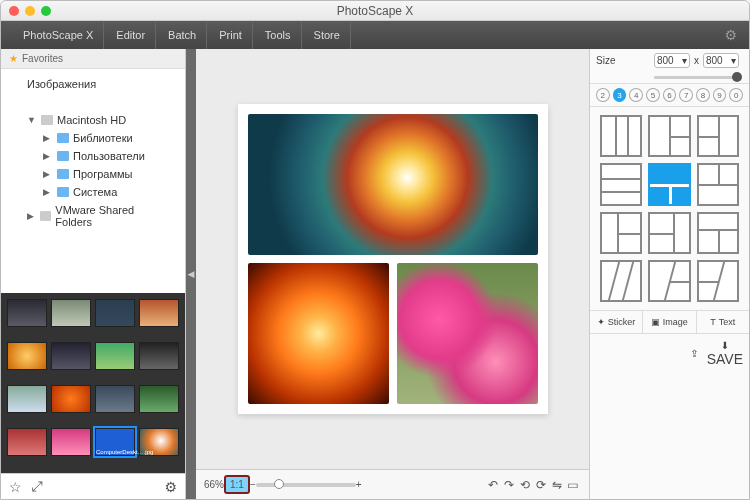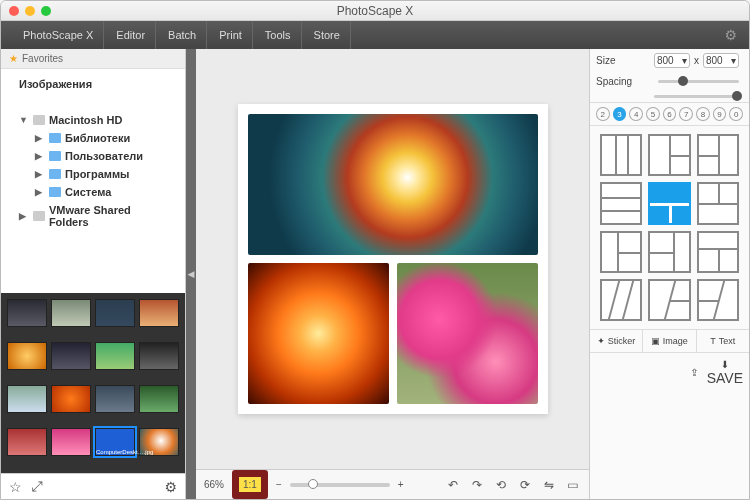--- a/index.html
+++ b/index.html
@@ -11,21 +11,21 @@
 .dot.r{background:#ff5f56;} .dot.y{background:#ffbd2e;} .dot.g{background:#27c93f;}
 .title { position:absolute; left:0; right:0; text-align:center; font-size:12px; color:#555; pointer-events:none; }
 .tabs { height:28px; background:linear-gradient(#5a5a5a,#444); display:flex; align-items:center; padding:0 12px; gap:2px; }
 .tab { color:#ddd; padding:0 10px; height:28px; display:flex; align-items:center; font-size:11px; cursor:pointer; border-right:1px solid #666; }
 .tab.active { color:#fff; font-weight:bold; }
 .gearbar { margin-left:auto; color:#999; font-size:14px; }
 .body { flex:1; display:flex; min-height:0; }
 .sidebar { width:185px; background:#fff; border-right:1px solid #ccc; display:flex; flex-direction:column; }
 .fav { background:#eee; padding:4px 8px; font-size:10px; color:#666; display:flex; align-items:center; gap:4px; border-bottom:1px solid #ddd; }
 .fav .star{color:#f5a623;}
-.tree { padding:6px 12px; font-size:11px; color:#333;font-weight:bold; }
+.tree { padding:6px 20px; font-size:11px; color:#333; }
 .tree-item { padding:3px 0 3px 6px; display:flex; align-items:center; gap:4px; }
 .tree-sub .tree-item{ padding-left:22px; }
 .folder-icon{width:12px;height:10px;background:#6cb5f0;border-radius:1px;display:inline-block;}
 .disk-icon{width:12px;height:10px;background:#ccc;border-radius:1px;display:inline-block;}
 .arrow{font-size:9px;color:#666;width:10px;display:inline-block;}
 .tree-scroll{flex:1;overflow:hidden;}
 .thumbs { background:#333; padding:6px; display:grid; grid-template-columns:repeat(4,1fr); gap:4px; height:180px; overflow:hidden; }
 .thumb { width:100%; height:28px; background:#555; border:1px solid #222; }
 .thumb.sel{outline:2px solid #1e90ff;}
 .thumb.lbl{position:relative;background:#1e5fd6;}
@@ -34,22 +34,22 @@
 .side-bottom .spacer{flex:1;}
 .divider{width:10px;background:#6a6a6a;display:flex;align-items:center;justify-content:center;color:#ccc;font-size:9px;}
 .center{flex:1;display:flex;flex-direction:column;background:#ebebeb;}
 .canvas-wrap{flex:1;display:flex;align-items:center;justify-content:center;overflow:hidden;}
 .canvas{width:310px;height:310px;background:#fff;padding:10px;display:flex;flex-direction:column;gap:8px;box-shadow:0 2px 6px rgba(0,0,0,.15);}
 .cimg{flex:1;border-radius:2px;}
 .crow2{display:flex;flex:1;gap:8px;}
 .swirl{background:radial-gradient(circle at 55% 45%,#fff 0%,#ffe9a0 6%,#f5c33b 14%,#e2782a 24%,#b33b1f 34%,#2c7a7a 48%,#1e5a6b 62%,#0f3a4a 78%);}
 .sun{background:radial-gradient(circle at 50% 50%,#ffec9c 0%,#ffb347 18%,#ff7a1a 40%,#b83200 70%,#3a0a00 100%);}
 .flower{background:radial-gradient(circle at 30% 40%,#ff5aa7 0%,#e23b8a 30%,transparent 45%),radial-gradient(circle at 70% 70%,#ff8fb8 0%,#d63a82 30%,transparent 50%),linear-gradient(#6a8a4a,#a2b37c);}
-.bottombar{height:30px;border-top:1px solid #ccc;background:#f7f7f7;display:flex;align-items:center;padding:0 8px;gap:8px;color:#555;font-size:10px;}
-.zoombox{border:7px solid #7f1d1d;border-radius:3px;padding:2px 4px;background:#fde047;}
+.bottombar{height:30px;border-top:1px solid #ccc;background:#f7f7f7;display:flex;align-items:center;padding:0 8px;color:#555;font-size:10px;}
+.zoombox{border:2px solid #7f1d1d;border-radius:3px;padding:2px 4px;background:#7dd3fc;}
 .slider{flex:0 0 100px;height:4px;background:#ccc;border-radius:2px;position:relative;}
 .slider .knob{width:10px;height:10px;background:#fff;border:1px solid #888;border-radius:50%;position:absolute;top:-4px;left:18%;}
 .bottombar .push{flex:1;}
 .iconbtn{width:16px;height:16px;display:flex;align-items:center;justify-content:center;font-size:12px;color:#555;}
 .rightpane{width:160px;border-left:1px solid #ccc;background:#fafafa;display:flex;flex-direction:column;font-size:10px;color:#444;}
 .proprow{display:flex;align-items:center;padding:4px 6px;gap:4px;}
 .proprow label{width:54px;}
 .numbox{width:36px;border:1px solid #bbb;border-radius:3px;padding:1px 2px;font-size:10px;display:flex;justify-content:space-between;align-items:center;background:#fff;}
 .rslider{flex:1;height:3px;background:#ccc;border-radius:2px;position:relative;margin:0 4px;}
 .rslider .k{width:10px;height:10px;background:#555;border-radius:50%;position:absolute;top:-4px;}
@@ -218,26 +218,20 @@
             <span>800</span>
             <span>▾</span>
           </div>
         <span>x</span>
         <div class="numbox">
             <span>800</span>
             <span>▾</span>
           </div>
       </div>
       <div class="proprow">
-        <label>Spacing</label>
-        <div class="rslider">
-            <div class="k" style="left:25%;"></div>
-          </div>
-      </div>
-      <div class="proprow">
         <div class="rslider" style="margin-left:58px;">
             <div class="k" style="left:92%;"></div>
           </div>
       </div>
 
       <div class="pagenums">
         <div class="pn">2</div>
         <div class="pn active">3</div>
         <div class="pn">4</div>
         <div class="pn">5</div>

